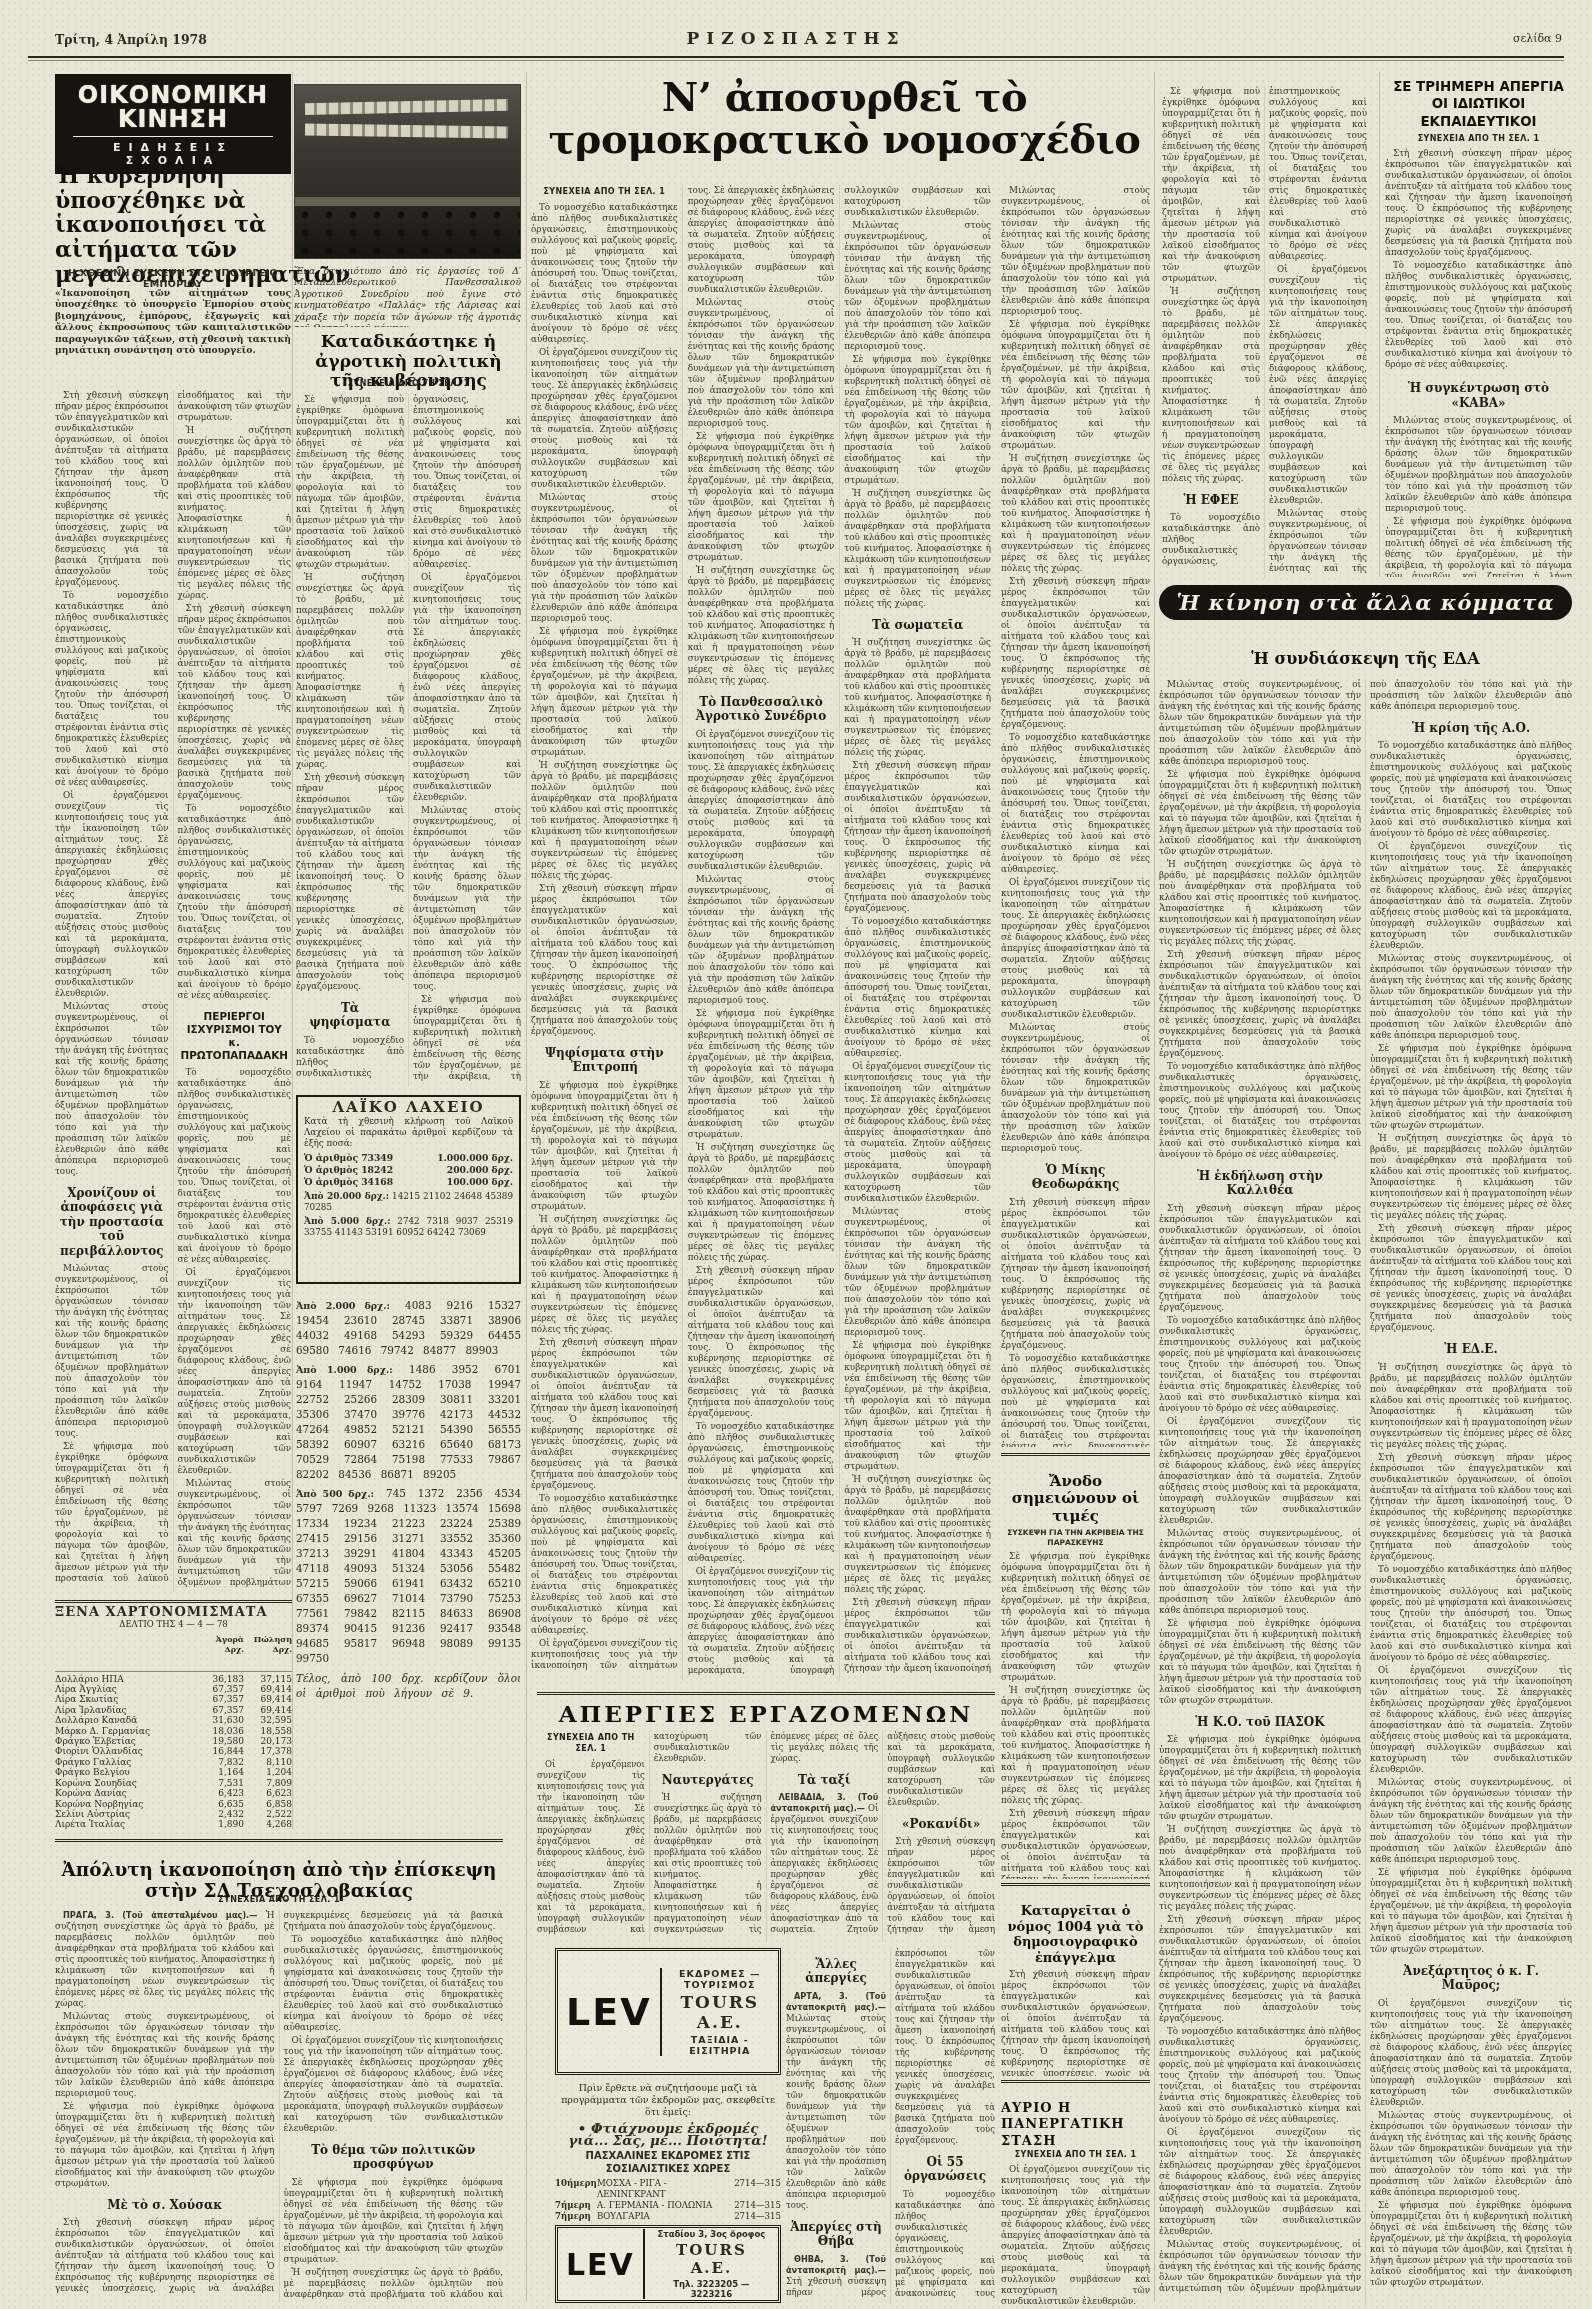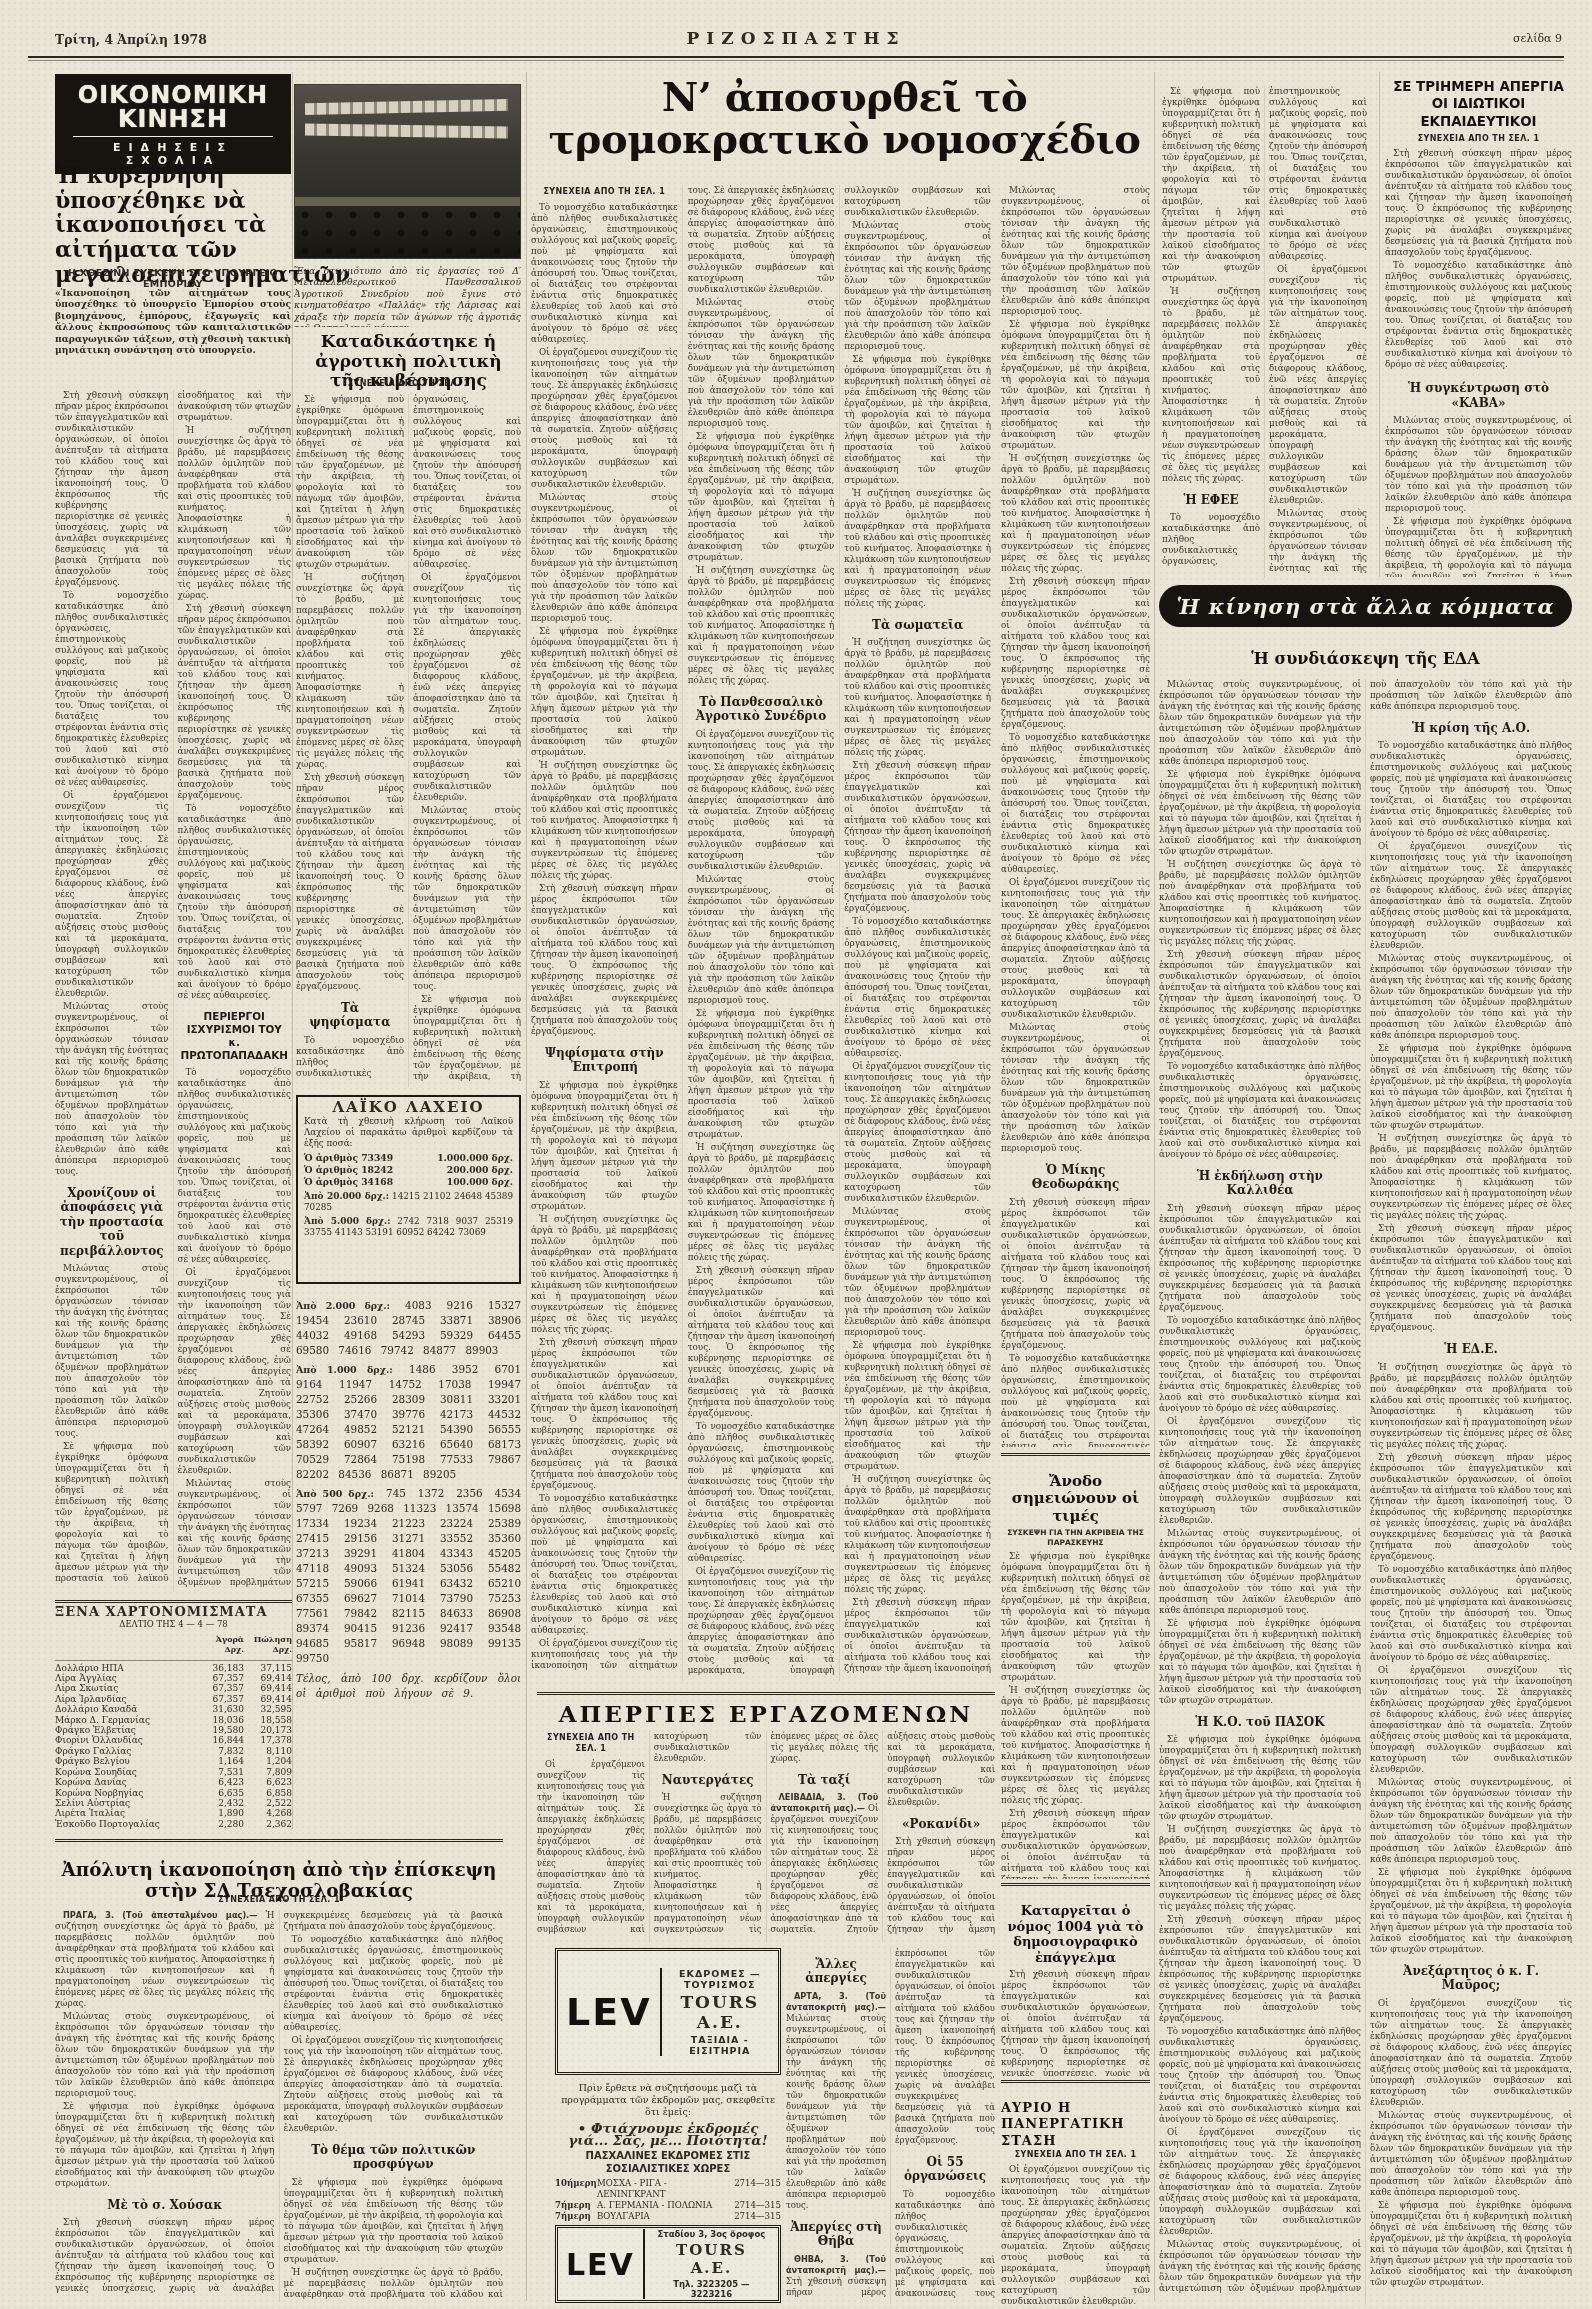--- a/index.html
+++ b/index.html
@@ -37,21 +37,21 @@
   .econ-box .r{height:1px;background:#f1ede0;margin:5px 10px 4px}
   .econ-box .s{font-family:"DejaVu Sans",sans-serif;font-size:11px;letter-spacing:8px;font-weight:bold}
   .econ-headline{font-size:22px;font-weight:bold;line-height:1.12;color:#14110c}
   .econ-kicker{font-family:"DejaVu Sans",sans-serif;font-size:9.5px;font-weight:bold;text-align:center;letter-spacing:0.3px}
   .econ-lead{font-size:9.2px;line-height:11.4px;font-weight:bold;text-align:justify}
 
   
   .fx{border-top:3px double #2b2720;padding-top:4px;font-size:9px;line-height:10.4px}
   .fx-title{font-size:13px;font-weight:bold;text-align:left;letter-spacing:1px}
   .fx-sub{font-size:8.5px;text-align:center;margin:2px 0 4px}
-  .fx-head{display:flex;font-weight:bold;font-size:8px;border-bottom:1px solid #8d8774;padding-bottom:5px;margin-bottom:2px}
+  .fx-head{display:flex;font-weight:bold;font-size:8px;border-bottom:1px solid #8d8774;padding-bottom:16px;margin-bottom:2px}
   .fx-head .n{flex:1}
   .fx-head .v{width:48px;text-align:right}
   .fx-row{display:flex}
   .fx-row .fx-name{flex:1;white-space:nowrap;overflow:hidden}
   .fx-row .fx-val{width:48px;text-align:right}
 
   
   .hl-big{font-size:40px;font-weight:bold;text-align:center;line-height:1.06;letter-spacing:-0.5px;color:#14110c}
   .hl-med{font-size:18.4px;font-weight:bold;text-align:center;line-height:1.15;color:#14110c}
   .rule-top{border-top:3px double #2b2720;padding-top:17px}
@@ -531,21 +531,21 @@
         <p>Στὴ χθεσινὴ σύσκεψη πῆραν μέρος ἐκπρόσωποι τῶν ἐπαγγελματικῶν καὶ συνδικαλιστικῶν ὀργανώσεων, οἱ ὁποῖοι ἀνέπτυξαν τὰ αἰτήματα τοῦ κλάδου τους καὶ ζήτησαν τὴν ἄμεση ἱκανοποίησή τους. Ὁ ἐκπρόσωπος τῆς κυβέρνησης περιορίστηκε σὲ γενικὲς ὑποσχέσεις, χωρὶς νὰ ἀναλάβει συγκεκριμένες δεσμεύσεις γιὰ τὰ βασικὰ ζητήματα ποὺ ἀπασχολοῦν τοὺς ἐργαζόμενους.</p>
         <p>Τὸ νομοσχέδιο καταδικάστηκε ἀπὸ πλῆθος συνδικαλιστικὲς ὀργανώσεις, ἐπιστημονικοὺς συλλόγους καὶ μαζικοὺς φορεῖς, ποὺ μὲ ψηφίσματα καὶ ἀνακοινώσεις τους ζητοῦν τὴν ἀπόσυρσή του. Ὅπως τονίζεται, οἱ διατάξεις του στρέφονται ἐνάντια στὶς δημοκρατικὲς ἐλευθερίες τοῦ λαοῦ καὶ στὸ συνδικαλιστικὸ κίνημα καὶ ἀνοίγουν τὸ δρόμο σὲ νέες αὐθαιρεσίες.</p>
       </div>
     <h4 class="sub-c">Ἡ συγκέντρωση στὸ «ΚΑΒΑ»</h4>
     <div class="body-text">
         <p>Μιλώντας στοὺς συγκεντρωμένους, οἱ ἐκπρόσωποι τῶν ὀργανώσεων τόνισαν τὴν ἀνάγκη τῆς ἑνότητας καὶ τῆς κοινῆς δράσης ὅλων τῶν δημοκρατικῶν δυνάμεων γιὰ τὴν ἀντιμετώπιση τῶν ὀξυμένων προβλημάτων ποὺ ἀπασχολοῦν τὸν τόπο καὶ γιὰ τὴν προάσπιση τῶν λαϊκῶν ἐλευθεριῶν ἀπὸ κάθε ἀπόπειρα περιορισμοῦ τους.</p>
         <p>Σὲ ψήφισμα ποὺ ἐγκρίθηκε ὁμόφωνα ὑπογραμμίζεται ὅτι ἡ κυβερνητικὴ πολιτικὴ ὁδηγεῖ σὲ νέα ἐπιδείνωση τῆς θέσης τῶν ἐργαζομένων, μὲ τὴν ἀκρίβεια, τὴ φορολογία καὶ τὸ πάγωμα τῶν ἀμοιβῶν, καὶ ζητεῖται ἡ λήψη ἄμεσων μέτρων γιὰ τὴν προστασία τοῦ λαϊκοῦ εἰσοδήματος καὶ τὴν ἀνακούφιση τῶν φτωχῶν στρωμάτων.</p>
       </div>
   </div>
 
-  <div class="abs party-banner" style="left:1159px;top:585px;width:413px;height:42px">Ἡ κίνηση στὰ ἄλλα κόμματα</div>
+  <div class="abs party-banner" style="left:1159px;top:585px;width:413px;height:35px">Ἡ κίνηση στὰ ἄλλα κόμματα</div>
   <div class="abs parties-sub1" style="left:1159px;top:649px;width:413px">Ἡ συνδιάσκεψη τῆς ΕΔΑ</div>
   <div class="abs body-text cols2" style="left:1159px;top:679px;width:413px;height:1626px">
     <div>
         <p>Μιλώντας στοὺς συγκεντρωμένους, οἱ ἐκπρόσωποι τῶν ὀργανώσεων τόνισαν τὴν ἀνάγκη τῆς ἑνότητας καὶ τῆς κοινῆς δράσης ὅλων τῶν δημοκρατικῶν δυνάμεων γιὰ τὴν ἀντιμετώπιση τῶν ὀξυμένων προβλημάτων ποὺ ἀπασχολοῦν τὸν τόπο καὶ γιὰ τὴν προάσπιση τῶν λαϊκῶν ἐλευθεριῶν ἀπὸ κάθε ἀπόπειρα περιορισμοῦ τους.</p>
         <p>Σὲ ψήφισμα ποὺ ἐγκρίθηκε ὁμόφωνα ὑπογραμμίζεται ὅτι ἡ κυβερνητικὴ πολιτικὴ ὁδηγεῖ σὲ νέα ἐπιδείνωση τῆς θέσης τῶν ἐργαζομένων, μὲ τὴν ἀκρίβεια, τὴ φορολογία καὶ τὸ πάγωμα τῶν ἀμοιβῶν, καὶ ζητεῖται ἡ λήψη ἄμεσων μέτρων γιὰ τὴν προστασία τοῦ λαϊκοῦ εἰσοδήματος καὶ τὴν ἀνακούφιση τῶν φτωχῶν στρωμάτων.</p>
         <p>Ἡ συζήτηση συνεχίστηκε ὣς ἀργὰ τὸ βράδυ, μὲ παρεμβάσεις πολλῶν ὁμιλητῶν ποὺ ἀναφέρθηκαν στὰ προβλήματα τοῦ κλάδου καὶ στὶς προοπτικὲς τοῦ κινήματος. Ἀποφασίστηκε ἡ κλιμάκωση τῶν κινητοποιήσεων καὶ ἡ πραγματοποίηση νέων συγκεντρώσεων τὶς ἑπόμενες μέρες σὲ ὅλες τὶς μεγάλες πόλεις τῆς χώρας.</p>
         <p>Στὴ χθεσινὴ σύσκεψη πῆραν μέρος ἐκπρόσωποι τῶν ἐπαγγελματικῶν καὶ συνδικαλιστικῶν ὀργανώσεων, οἱ ὁποῖοι ἀνέπτυξαν τὰ αἰτήματα τοῦ κλάδου τους καὶ ζήτησαν τὴν ἄμεση ἱκανοποίησή τους. Ὁ ἐκπρόσωπος τῆς κυβέρνησης περιορίστηκε σὲ γενικὲς ὑποσχέσεις, χωρὶς νὰ ἀναλάβει συγκεκριμένες δεσμεύσεις γιὰ τὰ βασικὰ ζητήματα ποὺ ἀπασχολοῦν τοὺς ἐργαζόμενους.</p>
         <p>Τὸ νομοσχέδιο καταδικάστηκε ἀπὸ πλῆθος συνδικαλιστικὲς ὀργανώσεις, ἐπιστημονικοὺς συλλόγους καὶ μαζικοὺς φορεῖς, ποὺ μὲ ψηφίσματα καὶ ἀνακοινώσεις τους ζητοῦν τὴν ἀπόσυρσή του. Ὅπως τονίζεται, οἱ διατάξεις του στρέφονται ἐνάντια στὶς δημοκρατικὲς ἐλευθερίες τοῦ λαοῦ καὶ στὸ συνδικαλιστικὸ κίνημα καὶ ἀνοίγουν τὸ δρόμο σὲ νέες αὐθαιρεσίες.</p>
       </div>
     <h4 class="sub-c">Ἡ ἐκδήλωση στὴν Καλλιθέα</h4>

